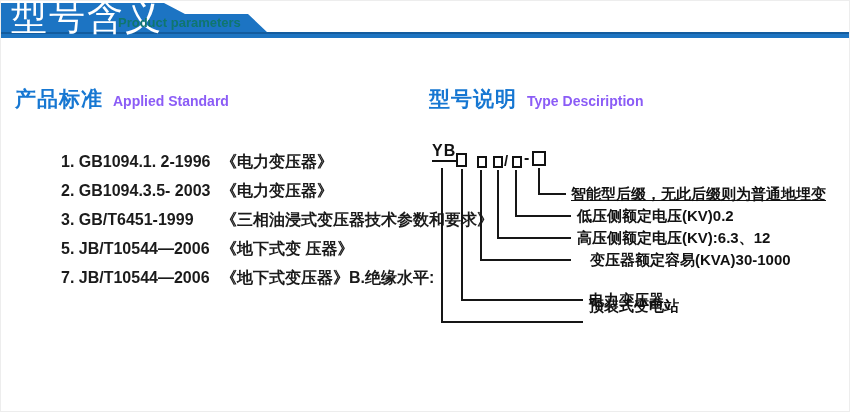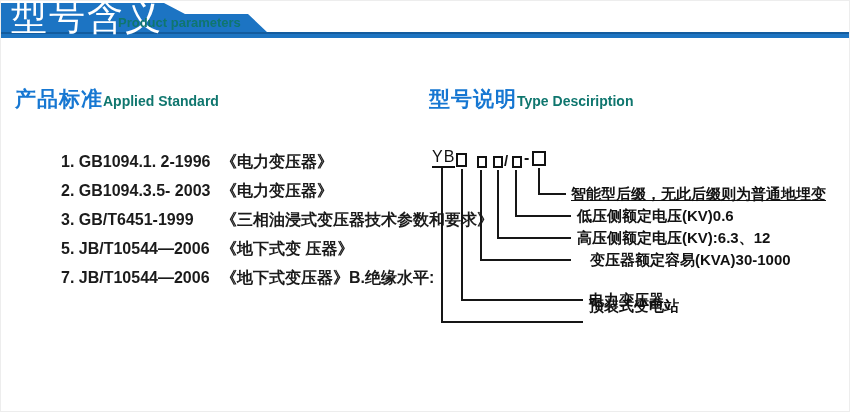--- a/index.html
+++ b/index.html
@@ -24,35 +24,35 @@
   .banner-title-cn {
     position: absolute; left: 10px; top: 0px; color: #ffffff;
     font-size: 36px; font-weight: normal; letter-spacing: 2px; line-height: 32px;
   }
   .banner-title-en {
     position: absolute; left: 117px; top: 14px; color: #0f766e;
     font-size: 13px; font-weight: 600; line-height: 16px;
   }
 
   
-  .sec-head { position: absolute; display: flex; align-items: baseline; }
+  .sec-head { position: absolute; display: flex; align-items: baseline; gap: 10px; }
   .sec-head .cn { color: #1677d2; font-size: 21px; font-weight: bold; letter-spacing: 1px; }
-  .sec-head .en { color: #0f766e; font-size: 14px; font-weight: 600; }
+  .sec-head .en { color: #8b5cf6; font-size: 14px; font-weight: 600; }
   #std-head { left: 14px; top: 84px; }
   #type-head { left: 428px; top: 84px; }
 
   
   .std-list { position: absolute; left: 14px; top: 146px; width: 410px; }
   .std-row { height: 29px; line-height: 29px; white-space: nowrap;
              font-size: 16px; font-weight: 600; color: #1b1b1b; margin-left: 46px; }
   .std-row .code { display: inline-block; width: 160px; }
   .std-row .title { display: inline-block; }
 
   
-  .yb { position: absolute; left: 431px; top: 146px; font-size: 16px; font-weight: normal;
+  .yb { position: absolute; left: 431px; top: 140px; font-size: 16px; font-weight: bold;
         color: #111; letter-spacing: 1px; border-bottom: 2px solid #111; line-height: 19px; }
   .mbox { position: absolute; border: 2px solid #111; background: #fff; }
   .sym { position: absolute; font-weight: bold; color: #111; }
   .vline { position: absolute; width: 2px; background: #161616; }
   .hline { position: absolute; height: 2px; background: #161616; }
   .dlabel { position: absolute; font-size: 15px; font-weight: bold; color: #121212;
             white-space: nowrap; line-height: 17px; }
 </style>
 </head>
 <body>
@@ -113,19 +113,19 @@
   <div class="vline" style="left:479px; top:169px; height:91px;"></div>
   <div class="hline" style="left:479px; top:258px; width:91px;"></div>
 
   <div class="vline" style="left:460px; top:168px; height:132px;"></div>
   <div class="hline" style="left:460px; top:298px; width:122px;"></div>
 
   <div class="vline" style="left:440px; top:167px; height:155px;"></div>
   <div class="hline" style="left:440px; top:320px; width:142px;"></div>
 
   <div class="dlabel" style="left:570px; top:184px;text-decoration:underline;">智能型后缀，无此后缀则为普通地埋变</div>
-  <div class="dlabel" style="left:576px; top:206px;">低压侧额定电压(KV)0.6</div>
+  <div class="dlabel" style="left:576px; top:206px;">低压侧额定电压(KV)0.2</div>
   <div class="dlabel" style="left:576px; top:228px;">高压侧额定电压(KV):6.3、12</div>
   <div class="dlabel" style="left:576px; top:250px;margin-left:13px;">变压器额定容易(KVA)30-1000</div>
   <div class="dlabel" style="left:588px; top:290px;">电力变压器</div>
   <div class="dlabel" style="left:588px; top:296px;">预装式变电站</div>
 
 </div>
 
 </body></html>

